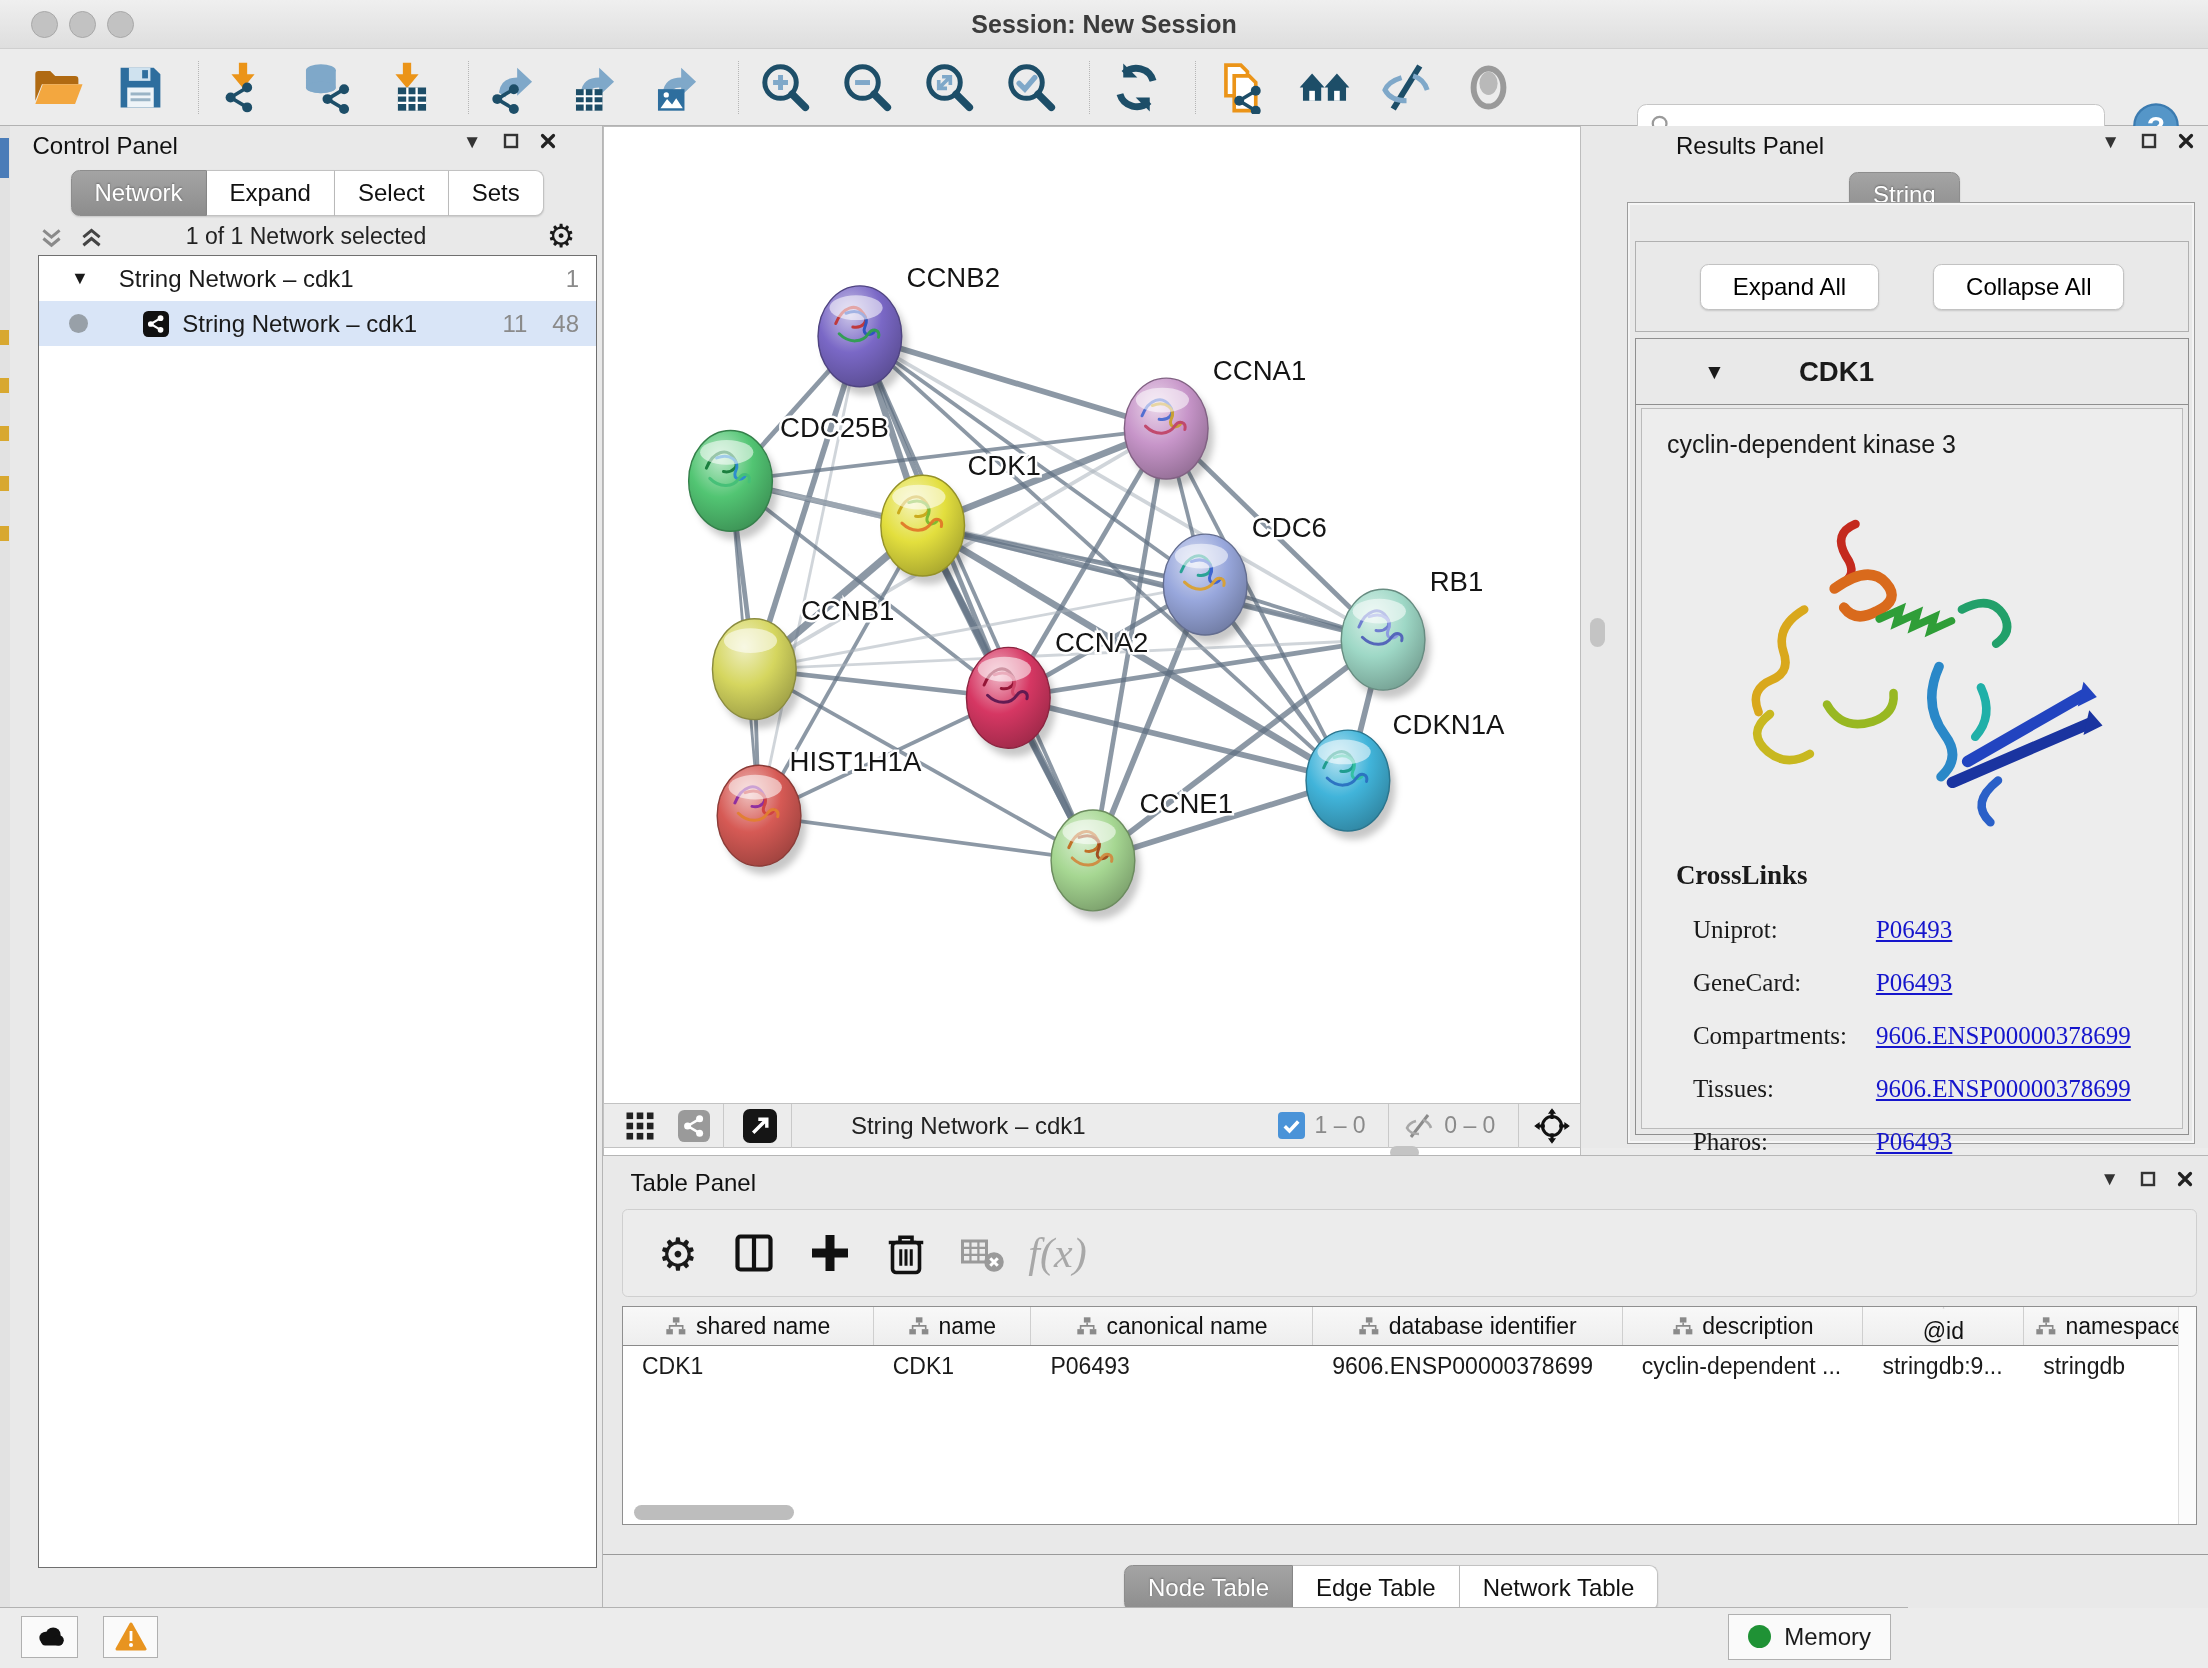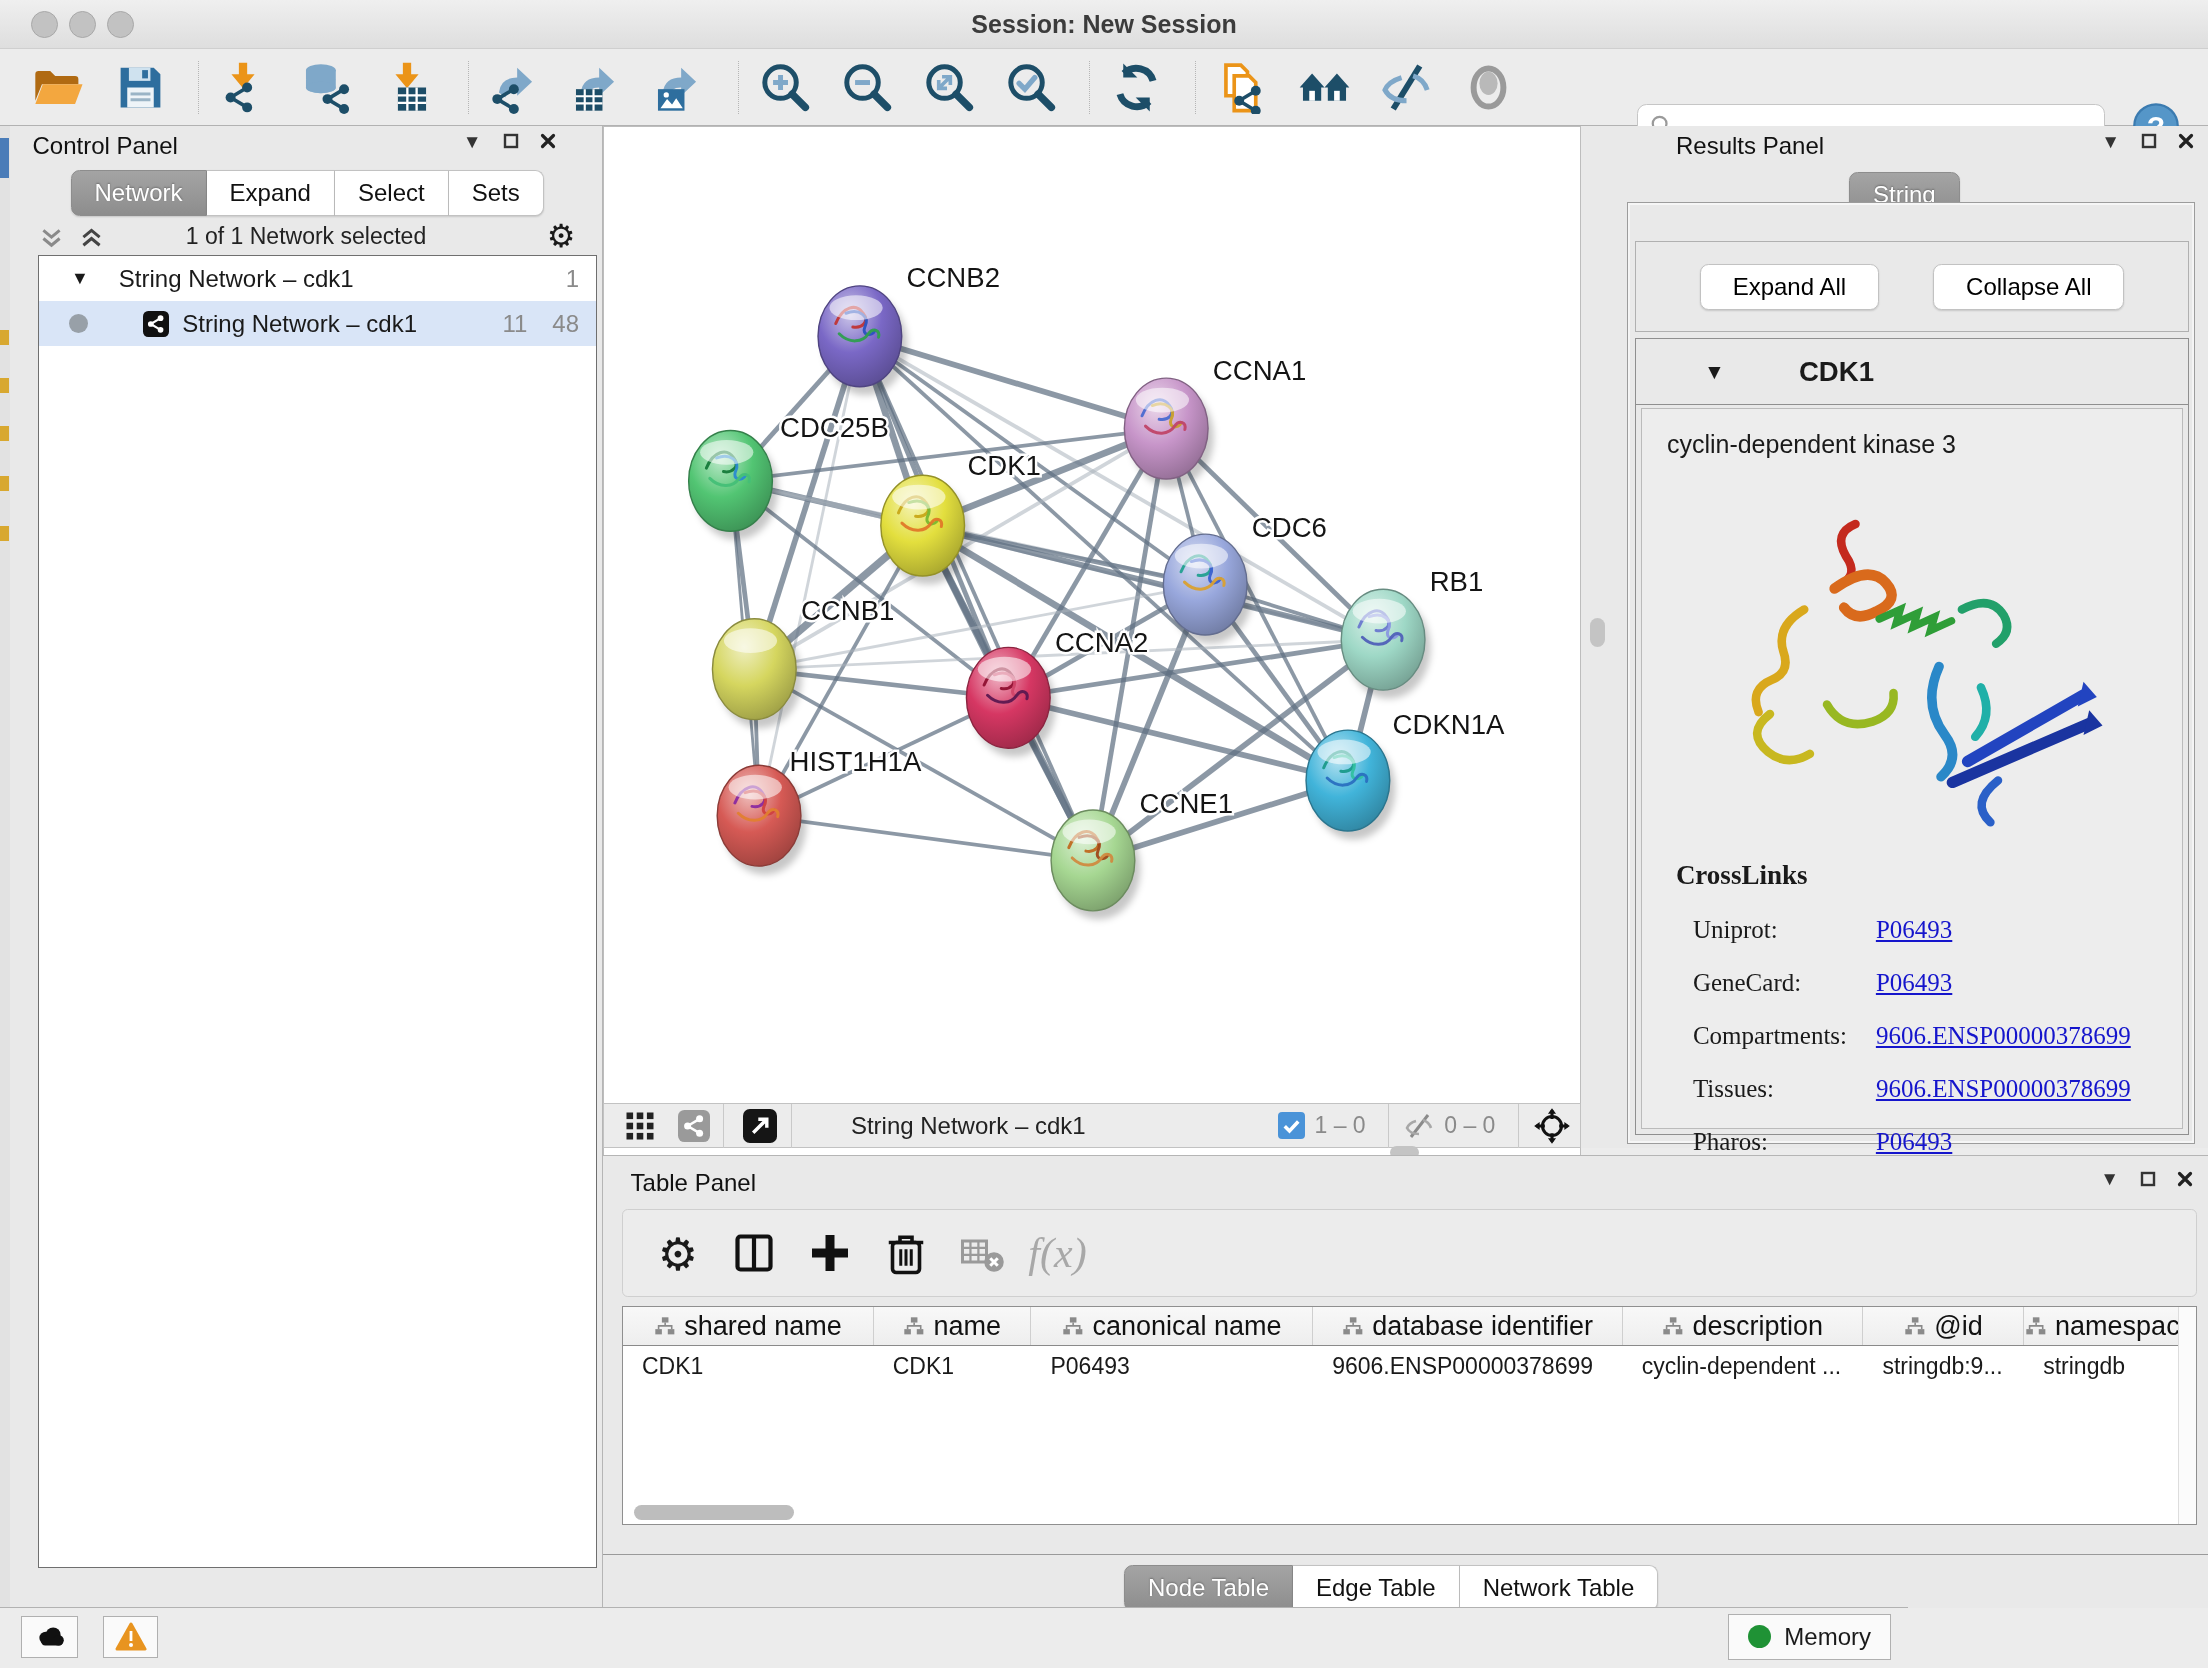--- a/index.html
+++ b/index.html
@@ -79,21 +79,21 @@
   .table-panel{position:absolute;left:603px;top:1155px;width:1605px;height:453px;background:#e9e9e9;
     border-top:1px solid #b5b5b5;box-sizing:border-box;}
   .tp-toolbar{position:absolute;left:19px;top:53px;width:1575px;height:88px;background:#ececec;
     border:1px solid #cfcfcf;border-radius:5.7px;display:flex;align-items:center;padding-left:27px;box-sizing:border-box;}
   .tp-btn{width:55px;height:55px;margin-right:21px;display:flex;align-items:center;justify-content:center;}
   .tp-btn svg{width:48px;height:48px;}
   .fx{font-family:"Liberation Serif",serif;font-style:italic;font-size:42px;color:#a8a8a8;}
   .datatable{position:absolute;left:19px;top:150px;width:1575px;height:219px;background:#fff;
     border:1px solid #8f8f8f;box-sizing:border-box;overflow:hidden;}
   .thead{display:flex;height:38px;background:linear-gradient(#f8f8f8,#eee);border-bottom:1.9px solid #8a8a8a;}
-  .th{display:flex;align-items:center;justify-content:center;gap:9.5px;font-size:27px;color:#111;
+  .th{display:flex;align-items:center;justify-content:center;gap:9.5px;font-size:23px;color:#111;
     border-right:1px solid #cfcfcf;box-sizing:border-box;overflow:hidden;white-space:nowrap;text-align:right;}
   .trow{display:flex;height:40px;}
   .td{font-size:23px;display:flex;align-items:center;padding-left:19px;box-sizing:border-box;
     overflow:hidden;white-space:nowrap;}
   .vscroll{position:absolute;right:0;top:0;bottom:0;width:17px;background:#fbfbfb;border-left:1px solid #ddd;}
   .hthumb{position:absolute;left:11.4px;bottom:3.8px;width:160px;height:15px;border-radius:7.6px;background:#bdbdbd;}
   .tp-divider{position:absolute;left:0;top:398px;width:1605px;border-top:1.9px solid #9a9a9a;}
   .tp-tabs{position:absolute;left:521px;top:409px;}
   .status-bar{position:absolute;left:0;top:1607px;width:1908px;height:61px;background:#ececec;
     border-top:1.9px solid #b2b2b2;box-sizing:border-box;}
@@ -771,21 +771,21 @@
         </div>
         <div class="th" style="width: 241px;">
           <svg width="21" height="21" viewBox="0 0 16 16">
             <rect x="6" y="1" width="5" height="4" fill="#8a8a8a"></rect>
             <rect x="1" y="10" width="5" height="4" fill="#8a8a8a"></rect>
             <rect x="10.5" y="10" width="5" height="4" fill="#8a8a8a"></rect>
             <path d="M8.5 5 v2.5 M3.5 10 V7.5 h10 V10" stroke="#8a8a8a" fill="none" stroke-width="1.2"></path>
           </svg>
           <span>description</span>
         </div>
-        <div class="th" style="width: 161px;">
+        <div class="th" style="width: 161px; flex-direction: column;">
           <svg width="21" height="21" viewBox="0 0 16 16">
             <rect x="6" y="1" width="5" height="4" fill="#8a8a8a"></rect>
             <rect x="1" y="10" width="5" height="4" fill="#8a8a8a"></rect>
             <rect x="10.5" y="10" width="5" height="4" fill="#8a8a8a"></rect>
             <path d="M8.5 5 v2.5 M3.5 10 V7.5 h10 V10" stroke="#8a8a8a" fill="none" stroke-width="1.2"></path>
           </svg>
           <span>@id</span>
         </div>
         <div class="th" style="width: 172px;">
           <svg width="21" height="21" viewBox="0 0 16 16">

